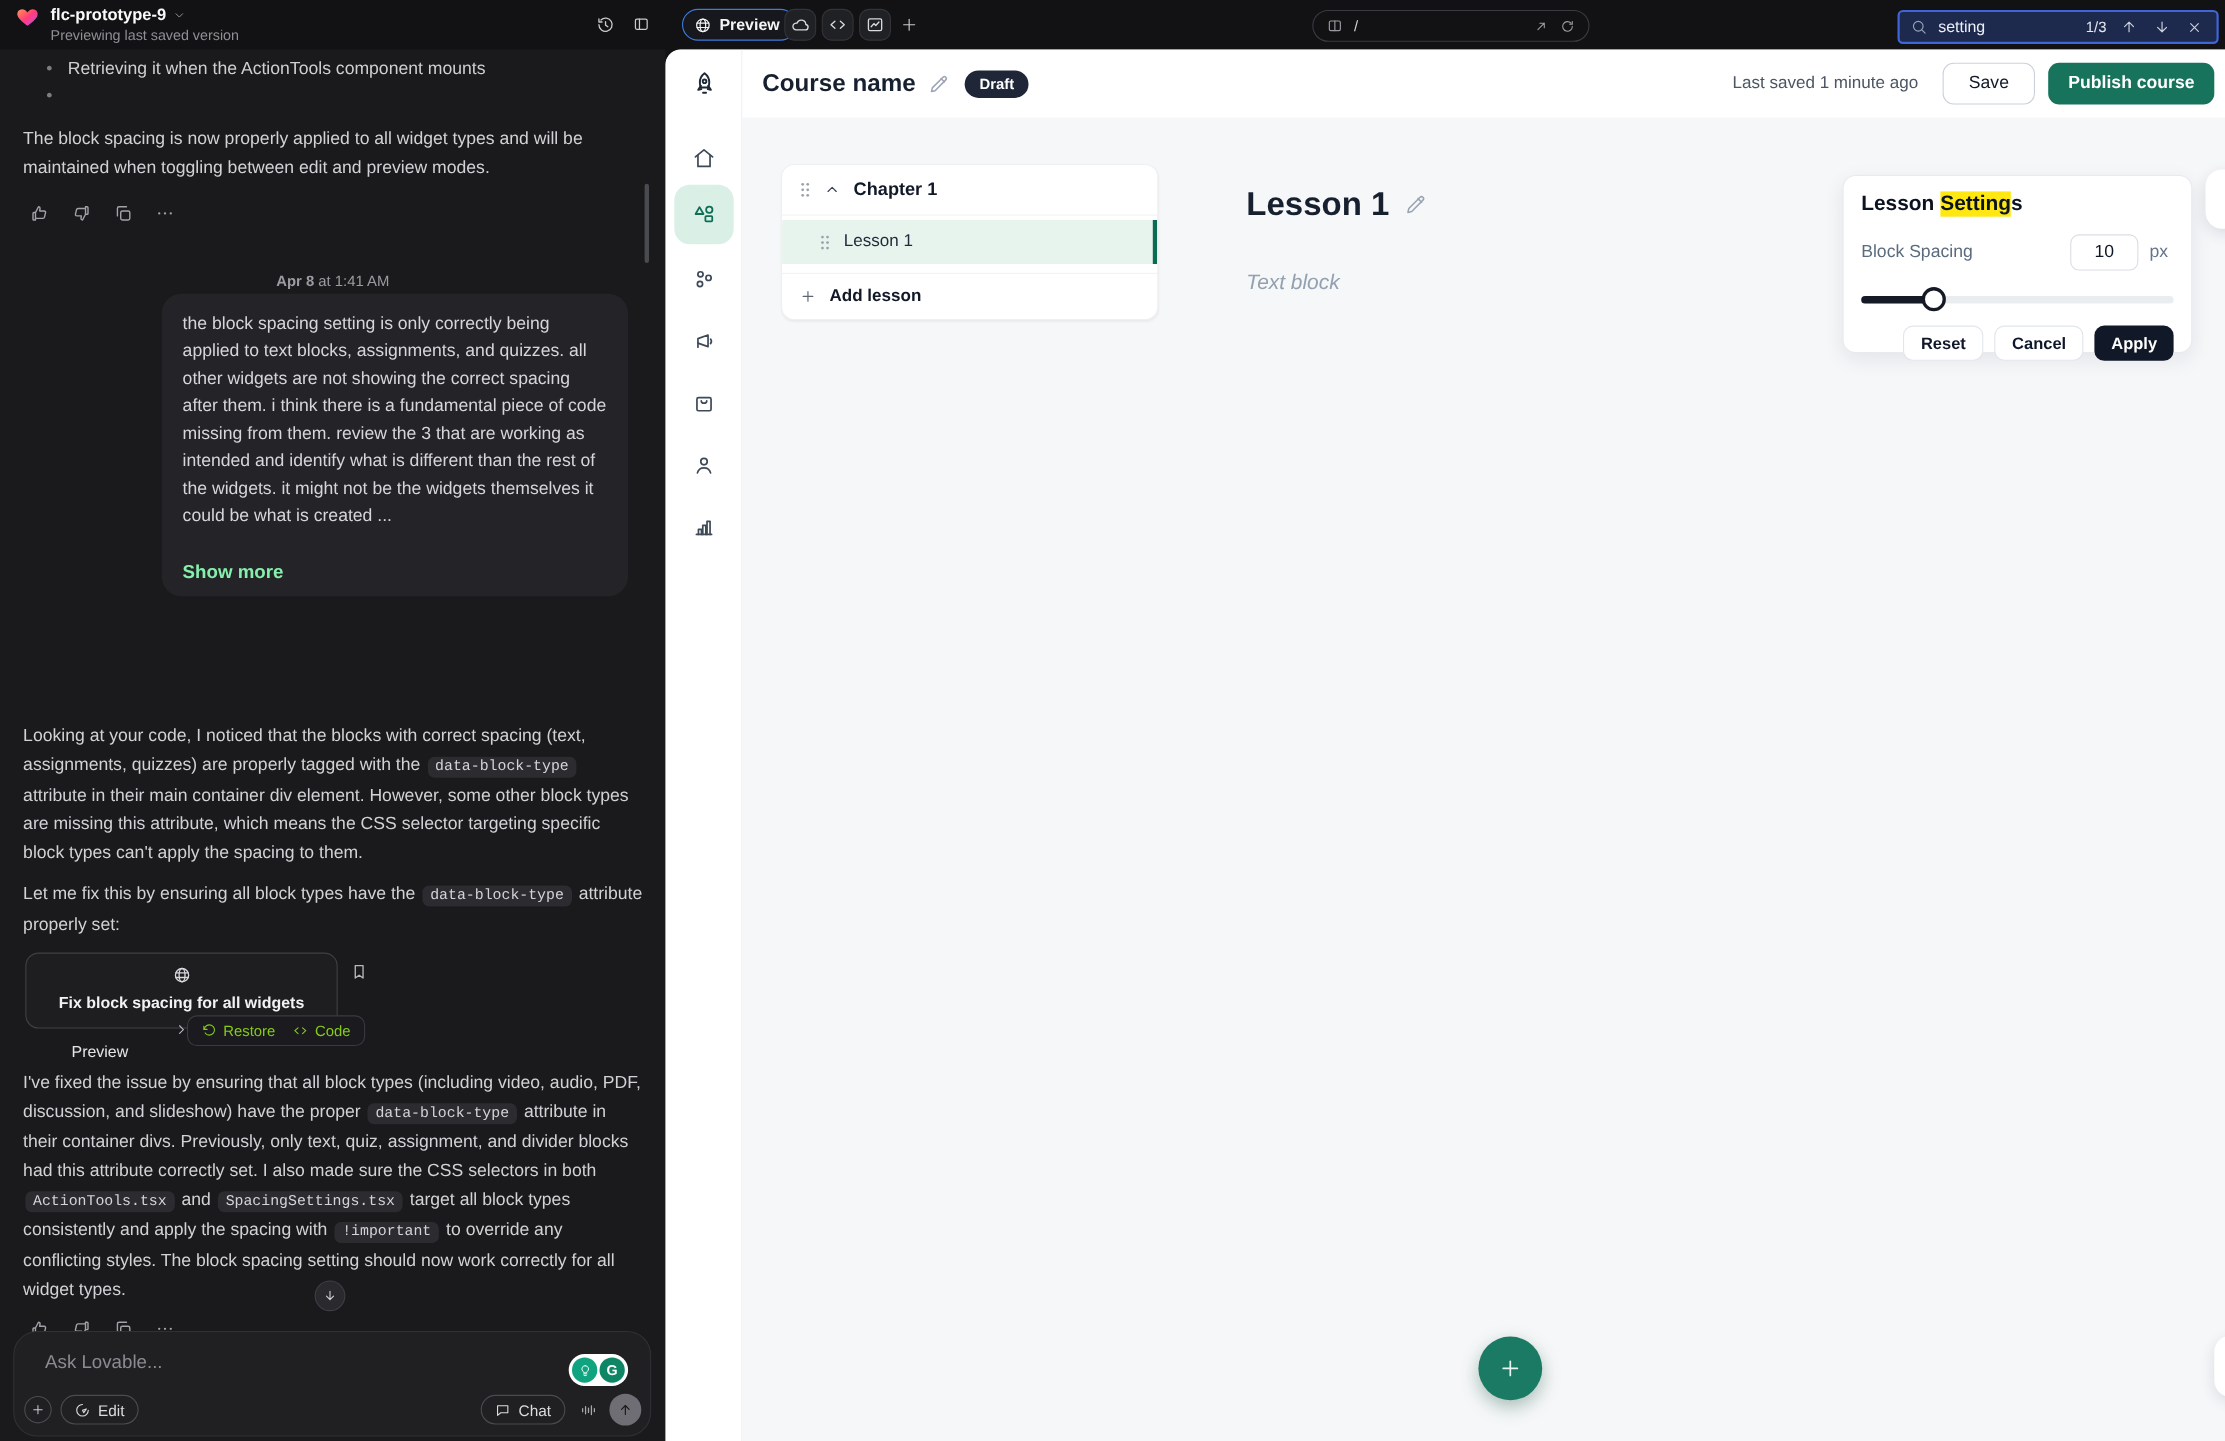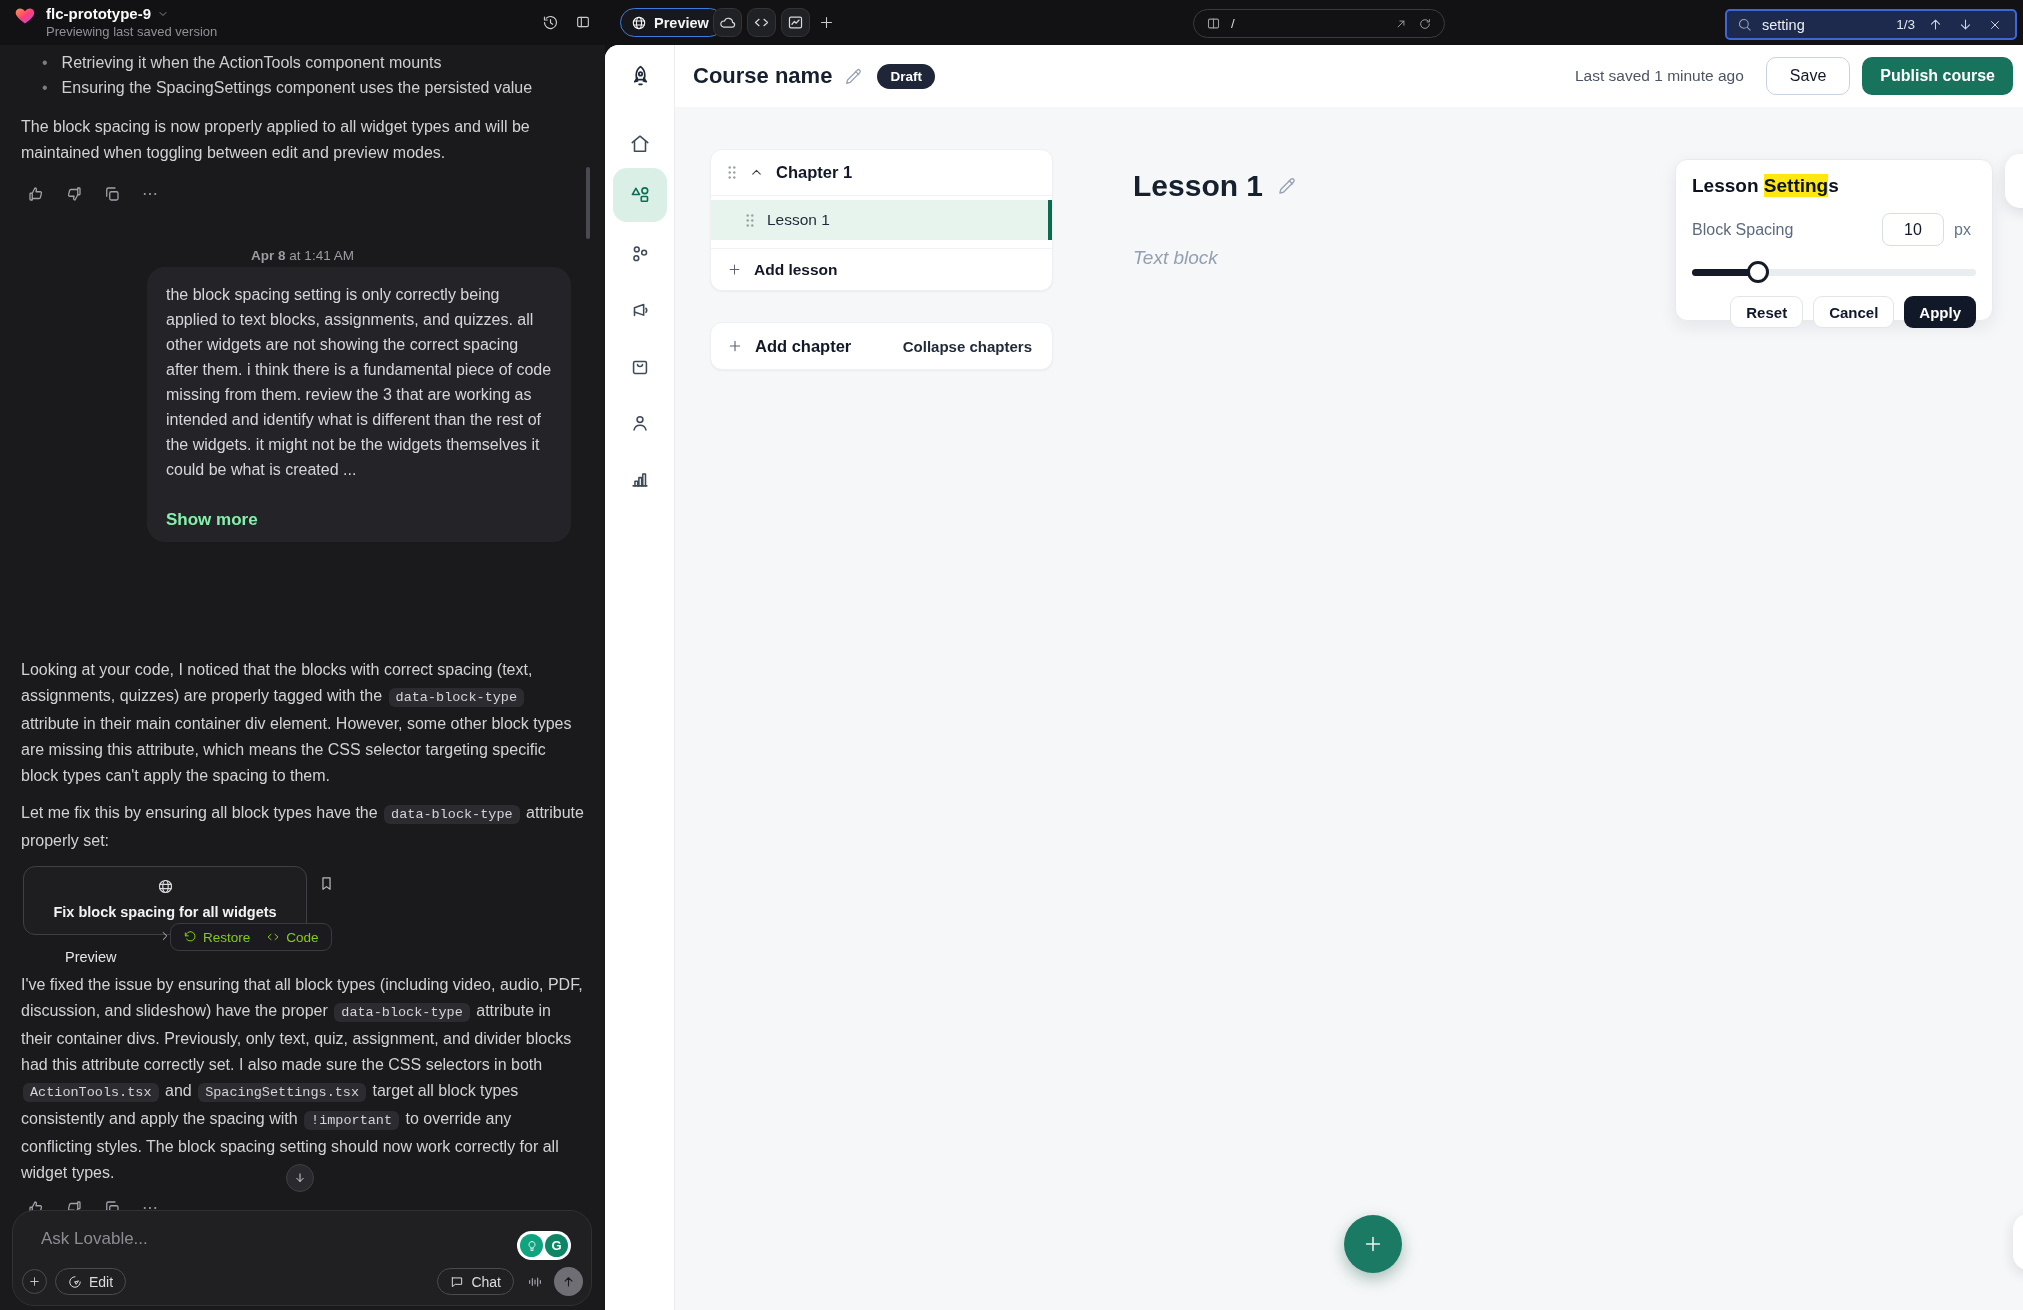--- a/index.html
+++ b/index.html
@@ -266,21 +266,20 @@
   <div class="chat">
     <div class="chat-scrollthumb"></div>
 
     <div class="bullets">
       <div class="bullet-li">
           <span class="bullet-dot">•</span>
           <span>Retrieving it when the ActionTools component mounts</span>
         </div>
       <div class="bullet-li">
           <span class="bullet-dot">•</span>
-          <span>Ensuring the SpacingSettings component uses the persisted value</span>
         </div>
     </div>
 
     <div class="para p-done">The block spacing is now properly applied to all widget types and will be maintained when toggling between edit and preview modes.</div>
 
     <div class="msg-actions acts-top">
       <span class="act-btn">
         <svg class="ic" width="18" height="18" viewBox="0 0 24 24">
           <path class="st" d="M7 11v9H5a1 1 0 0 1-1-1v-7a1 1 0 0 1 1-1h2zM7 11l3.6-7c1.1 0 2 .9 2 2l-.6 3h5.6c1.1 0 1.9 1 1.6 2.1l-1.3 5.5c-.2.8-1 1.4-1.8 1.4H7"></path>
         </svg>
@@ -534,29 +533,20 @@
           <span class="lesson-label">Lesson 1</span>
         </div>
         <div class="addlesson-row">
           <svg class="ic" width="15" height="15" viewBox="0 0 24 24">
               <path class="st" d="M12 5v14M5 12h14"></path>
             </svg>
           <span class="addlesson-label">Add lesson</span>
         </div>
       </div>
 
-      <div class="addchapter-card">
-        <span class="addchapter-left">
-          <svg class="ic" width="16" height="16" viewBox="0 0 24 24">
-              <path class="st" d="M12 5v14M5 12h14"></path>
-            </svg>
-          <span class="addchapter-label">Add chapter</span>
-        </span>
-        <span class="collapse-label">Collapse chapters</span>
-      </div>
 
       <div class="lesson-title-row">
         <span class="lesson-h1">Lesson 1</span>
         <span style="color:#9aa4b2;">
           <svg class="ic" width="20" height="20" viewBox="0 0 24 24">
             <path class="st" d="m14.5 5.5 4 4M3.5 20.5l1-4.2L16.8 4a2 2 0 0 1 3.1 3.1L7.7 19.5l-4.2 1z"></path>
           </svg>
         </span>
       </div>
       <div class="textblock">Text block</div>

